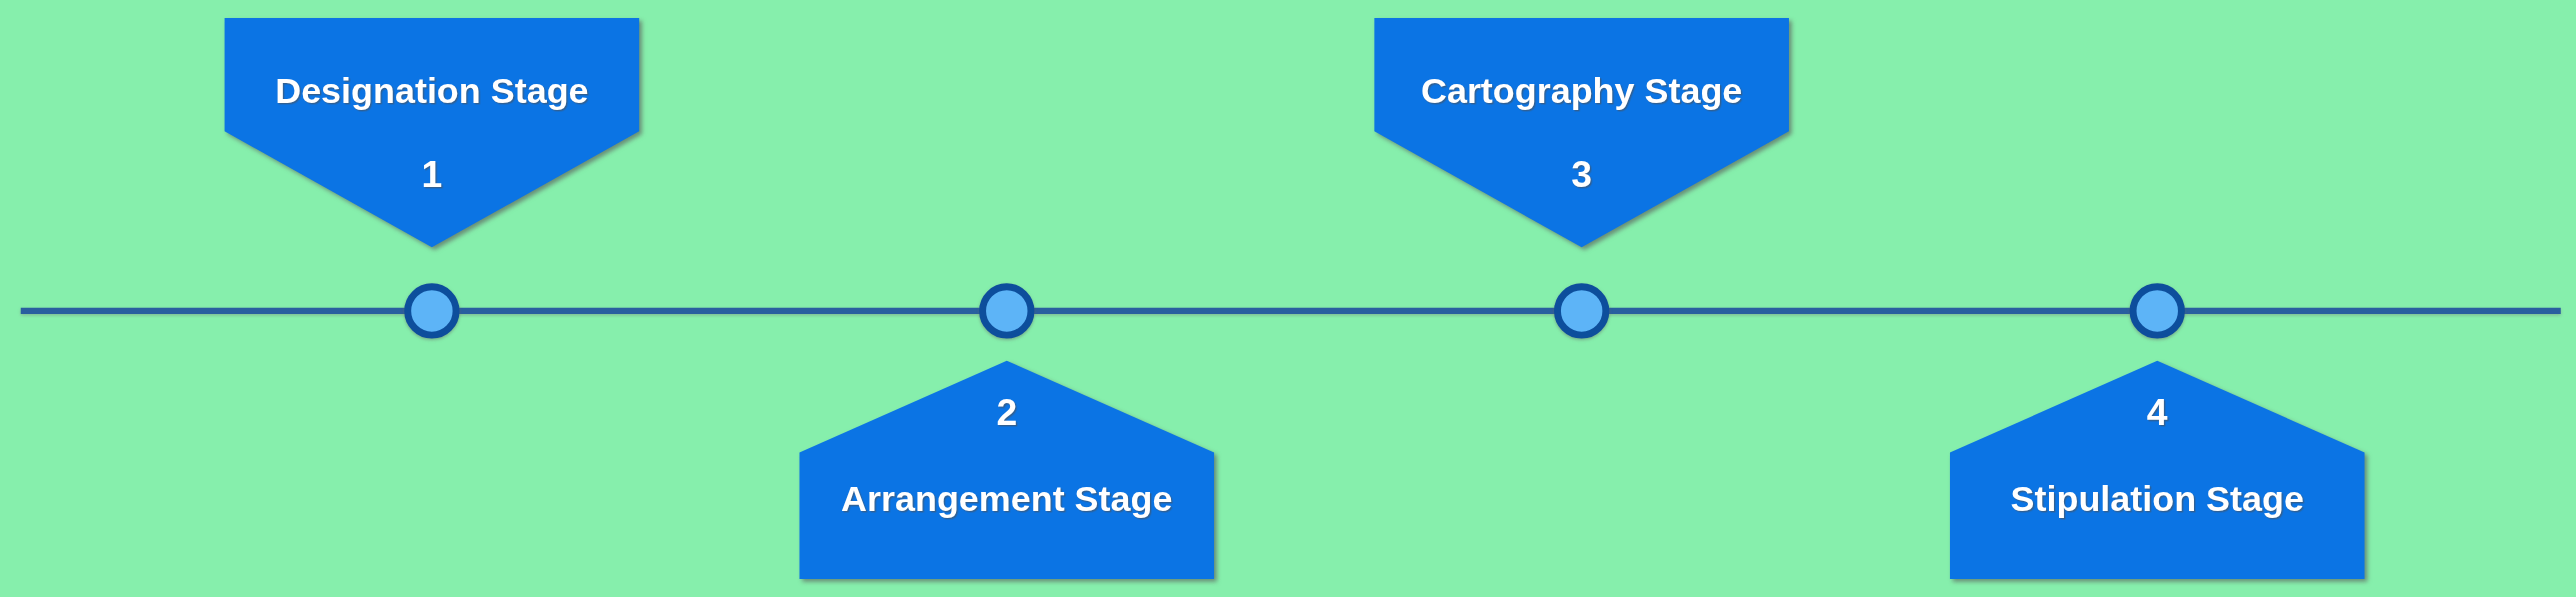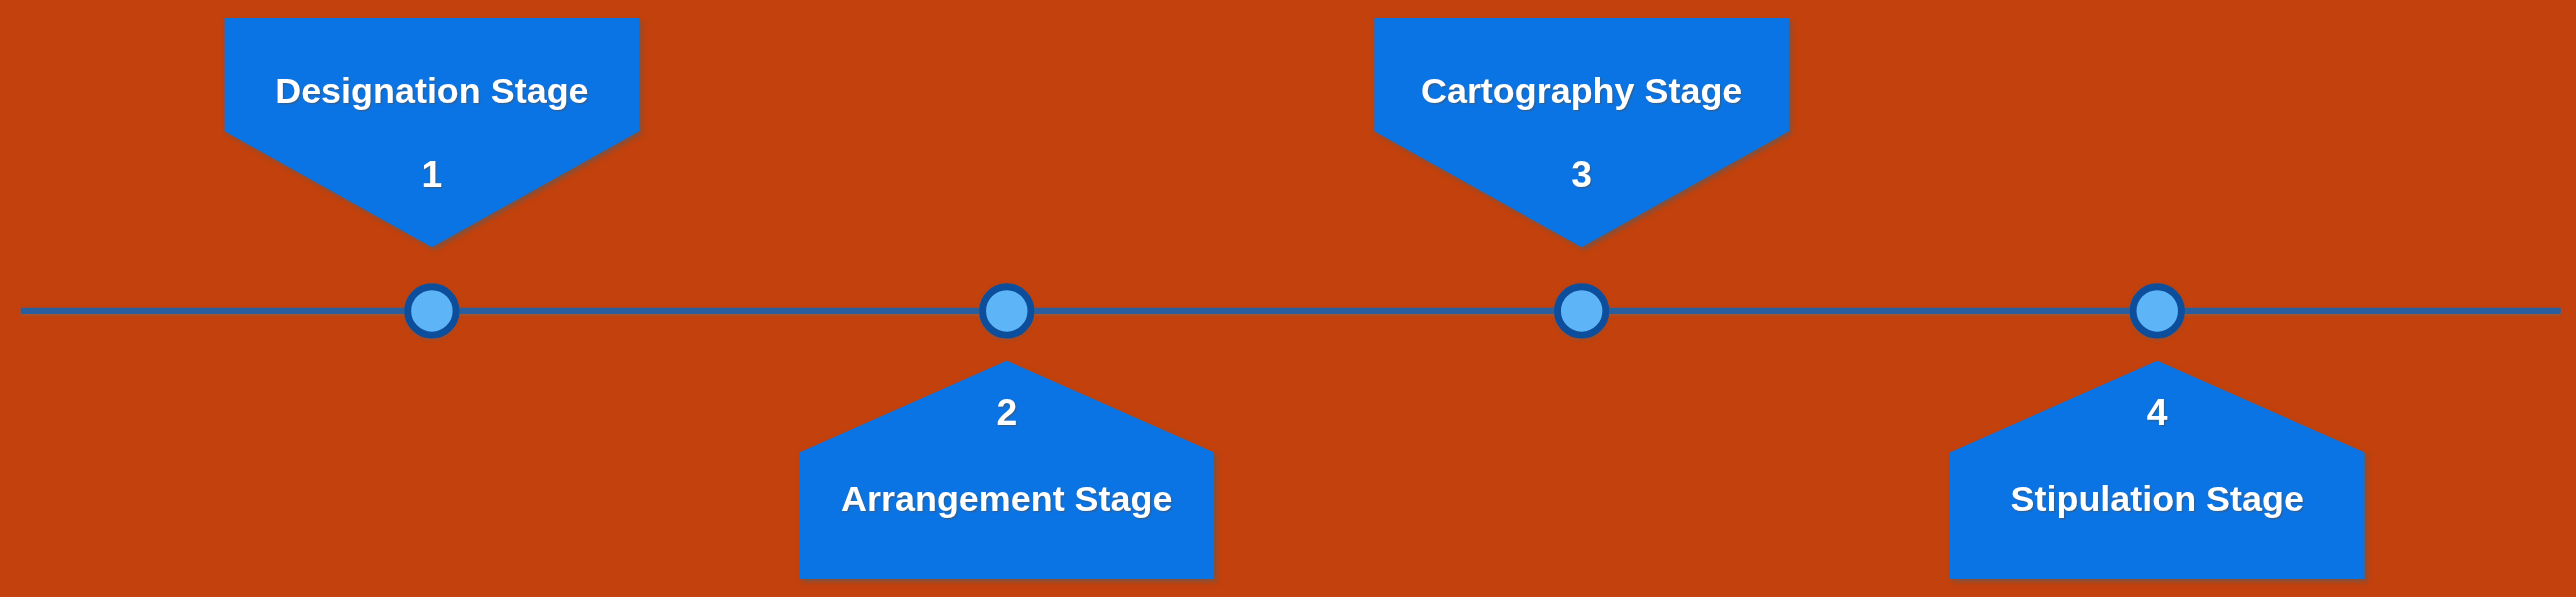--- a/index.html
+++ b/index.html
@@ -4,21 +4,21 @@
 <style>
   html, body {
     margin: 0;
     padding: 0;
     background: #ffffff;
   }
   .canvas-wrap {
     width: 2576px;
     height: 597px;
     position: relative;
-    background: #c2410c;
+    background: #86efac;
     overflow: hidden;
   }
   svg {
     display: block;
   }
   .banner-shape {
     filter: drop-shadow(4px 4px 3px rgba(90,90,90,0.65));
   }
   .node-circle {
     filter: drop-shadow(0px 2px 2px rgba(100,100,100,0.5));

